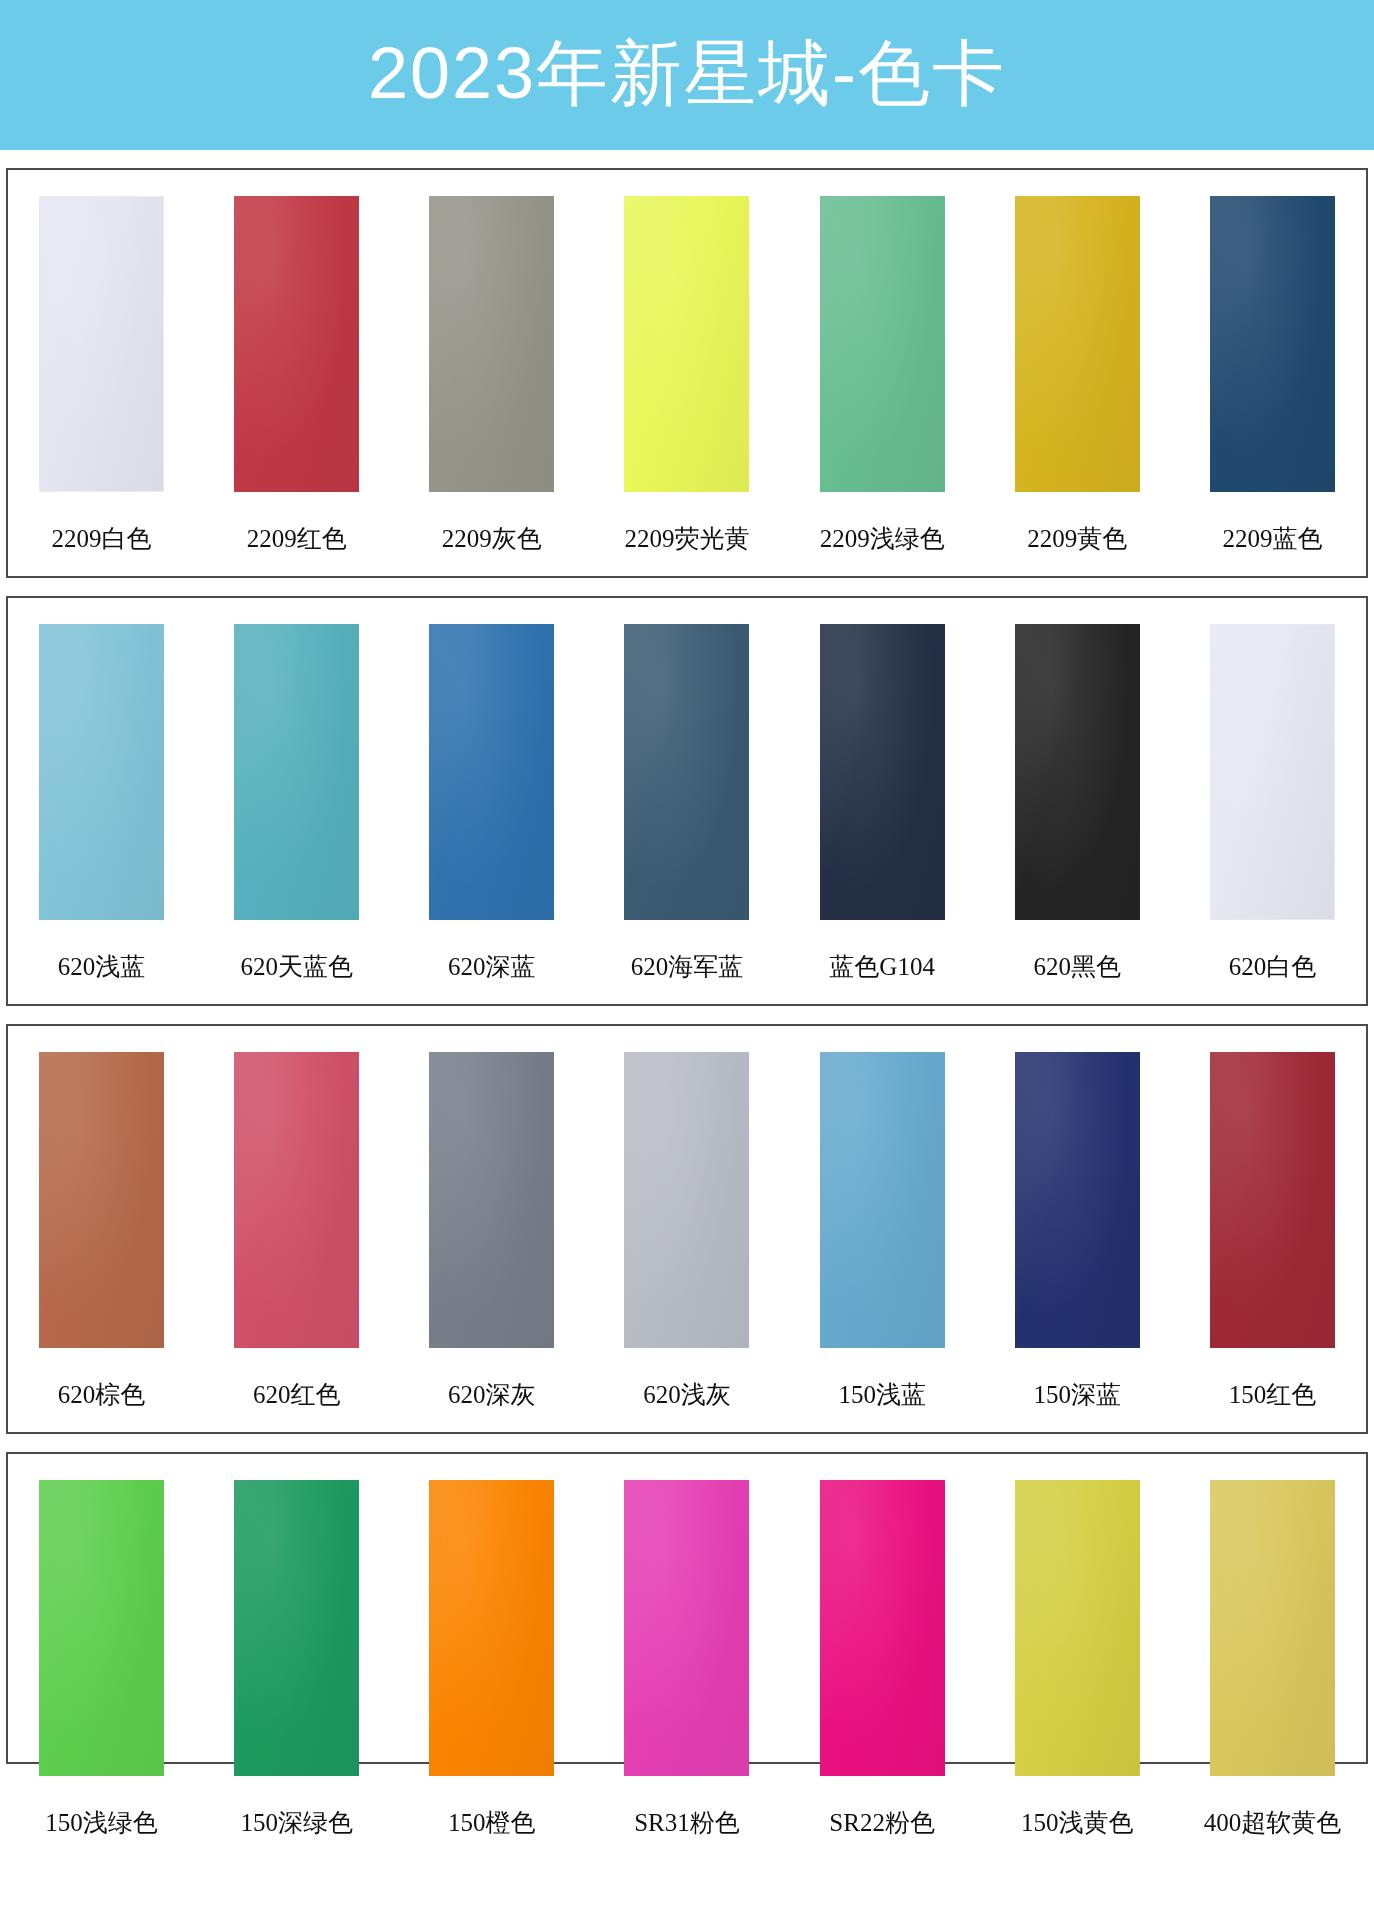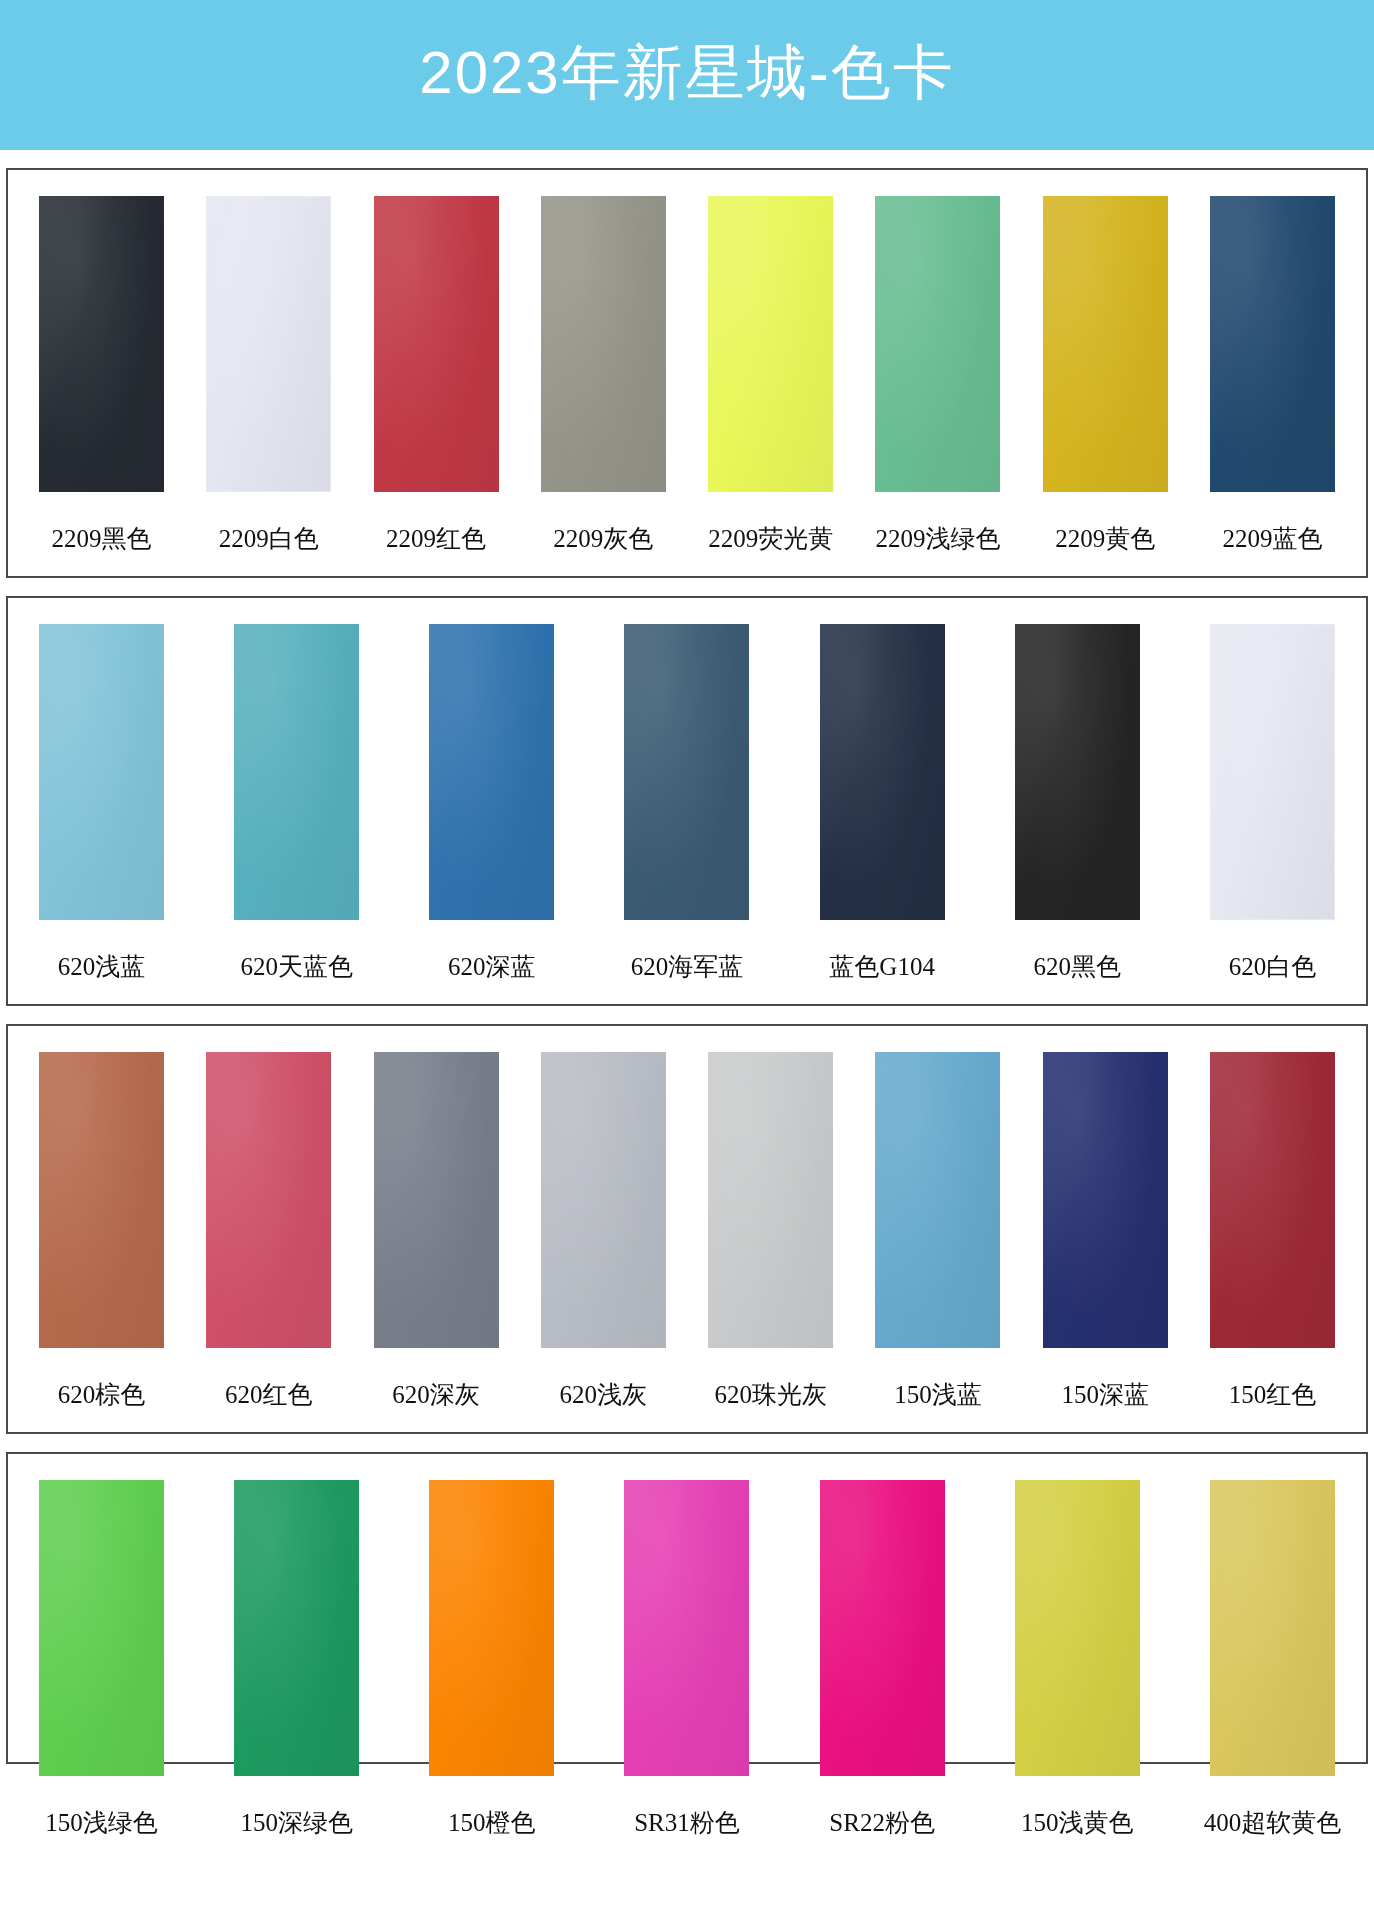--- a/index.html
+++ b/index.html
@@ -19,21 +19,21 @@
     width: 100%;
     height: 150px;
     background: #6ccbe8;
     display: flex;
     align-items: center;
     justify-content: center;
     box-sizing: border-box;
   }
   .header-title {
     color: #ffffff;
-    font-size: 60px;
+    font-size: 72px;
     line-height: 1;
     letter-spacing: 2px;
     font-weight: 400;
     font-family: "Liberation Sans", "DejaVu Sans", sans-serif;
     white-space: nowrap;
     transform: translateY(-2px);
   }
 
   
   .sheet {
@@ -97,24 +97,20 @@
 
   <div class="header" style="background-color: rgb(108, 203, 232);">
     <div class="header-title" style="color: rgb(255, 255, 255);">2023年新星城-色卡</div>
   </div>
 
   <div class="sheet">
 
     <div class="row-card row-1">
       <div class="swatch-grid">
         <div class="cell">
-          <div class="chip" style="background-color: rgb(38, 43, 51);"></div>
-          <div class="cap">2209黑色</div>
-        </div>
-        <div class="cell">
           <div class="chip pale" style="background-color: rgb(228, 230, 242);"></div>
           <div class="cap">2209白色</div>
         </div>
         <div class="cell">
           <div class="chip" style="background-color: rgb(192, 56, 69);"></div>
           <div class="cap">2209红色</div>
         </div>
         <div class="cell">
           <div class="chip" style="background-color: rgb(148, 148, 137);"></div>
           <div class="cap">2209灰色</div>
@@ -183,24 +179,20 @@
         </div>
         <div class="cell">
           <div class="chip" style="background-color: rgb(119, 126, 138);"></div>
           <div class="cap">620深灰</div>
         </div>
         <div class="cell">
           <div class="chip" style="background-color: rgb(184, 188, 196);"></div>
           <div class="cap">620浅灰</div>
         </div>
         <div class="cell">
-          <div class="chip" style="background-color: rgb(200, 202, 203);"></div>
-          <div class="cap">620珠光灰</div>
-        </div>
-        <div class="cell">
           <div class="chip" style="background-color: rgb(102, 169, 205);"></div>
           <div class="cap">150浅蓝</div>
         </div>
         <div class="cell">
           <div class="chip" style="background-color: rgb(37, 48, 111);"></div>
           <div class="cap">150深蓝</div>
         </div>
         <div class="cell">
           <div class="chip" style="background-color: rgb(158, 41, 54);"></div>
           <div class="cap">150红色</div>

